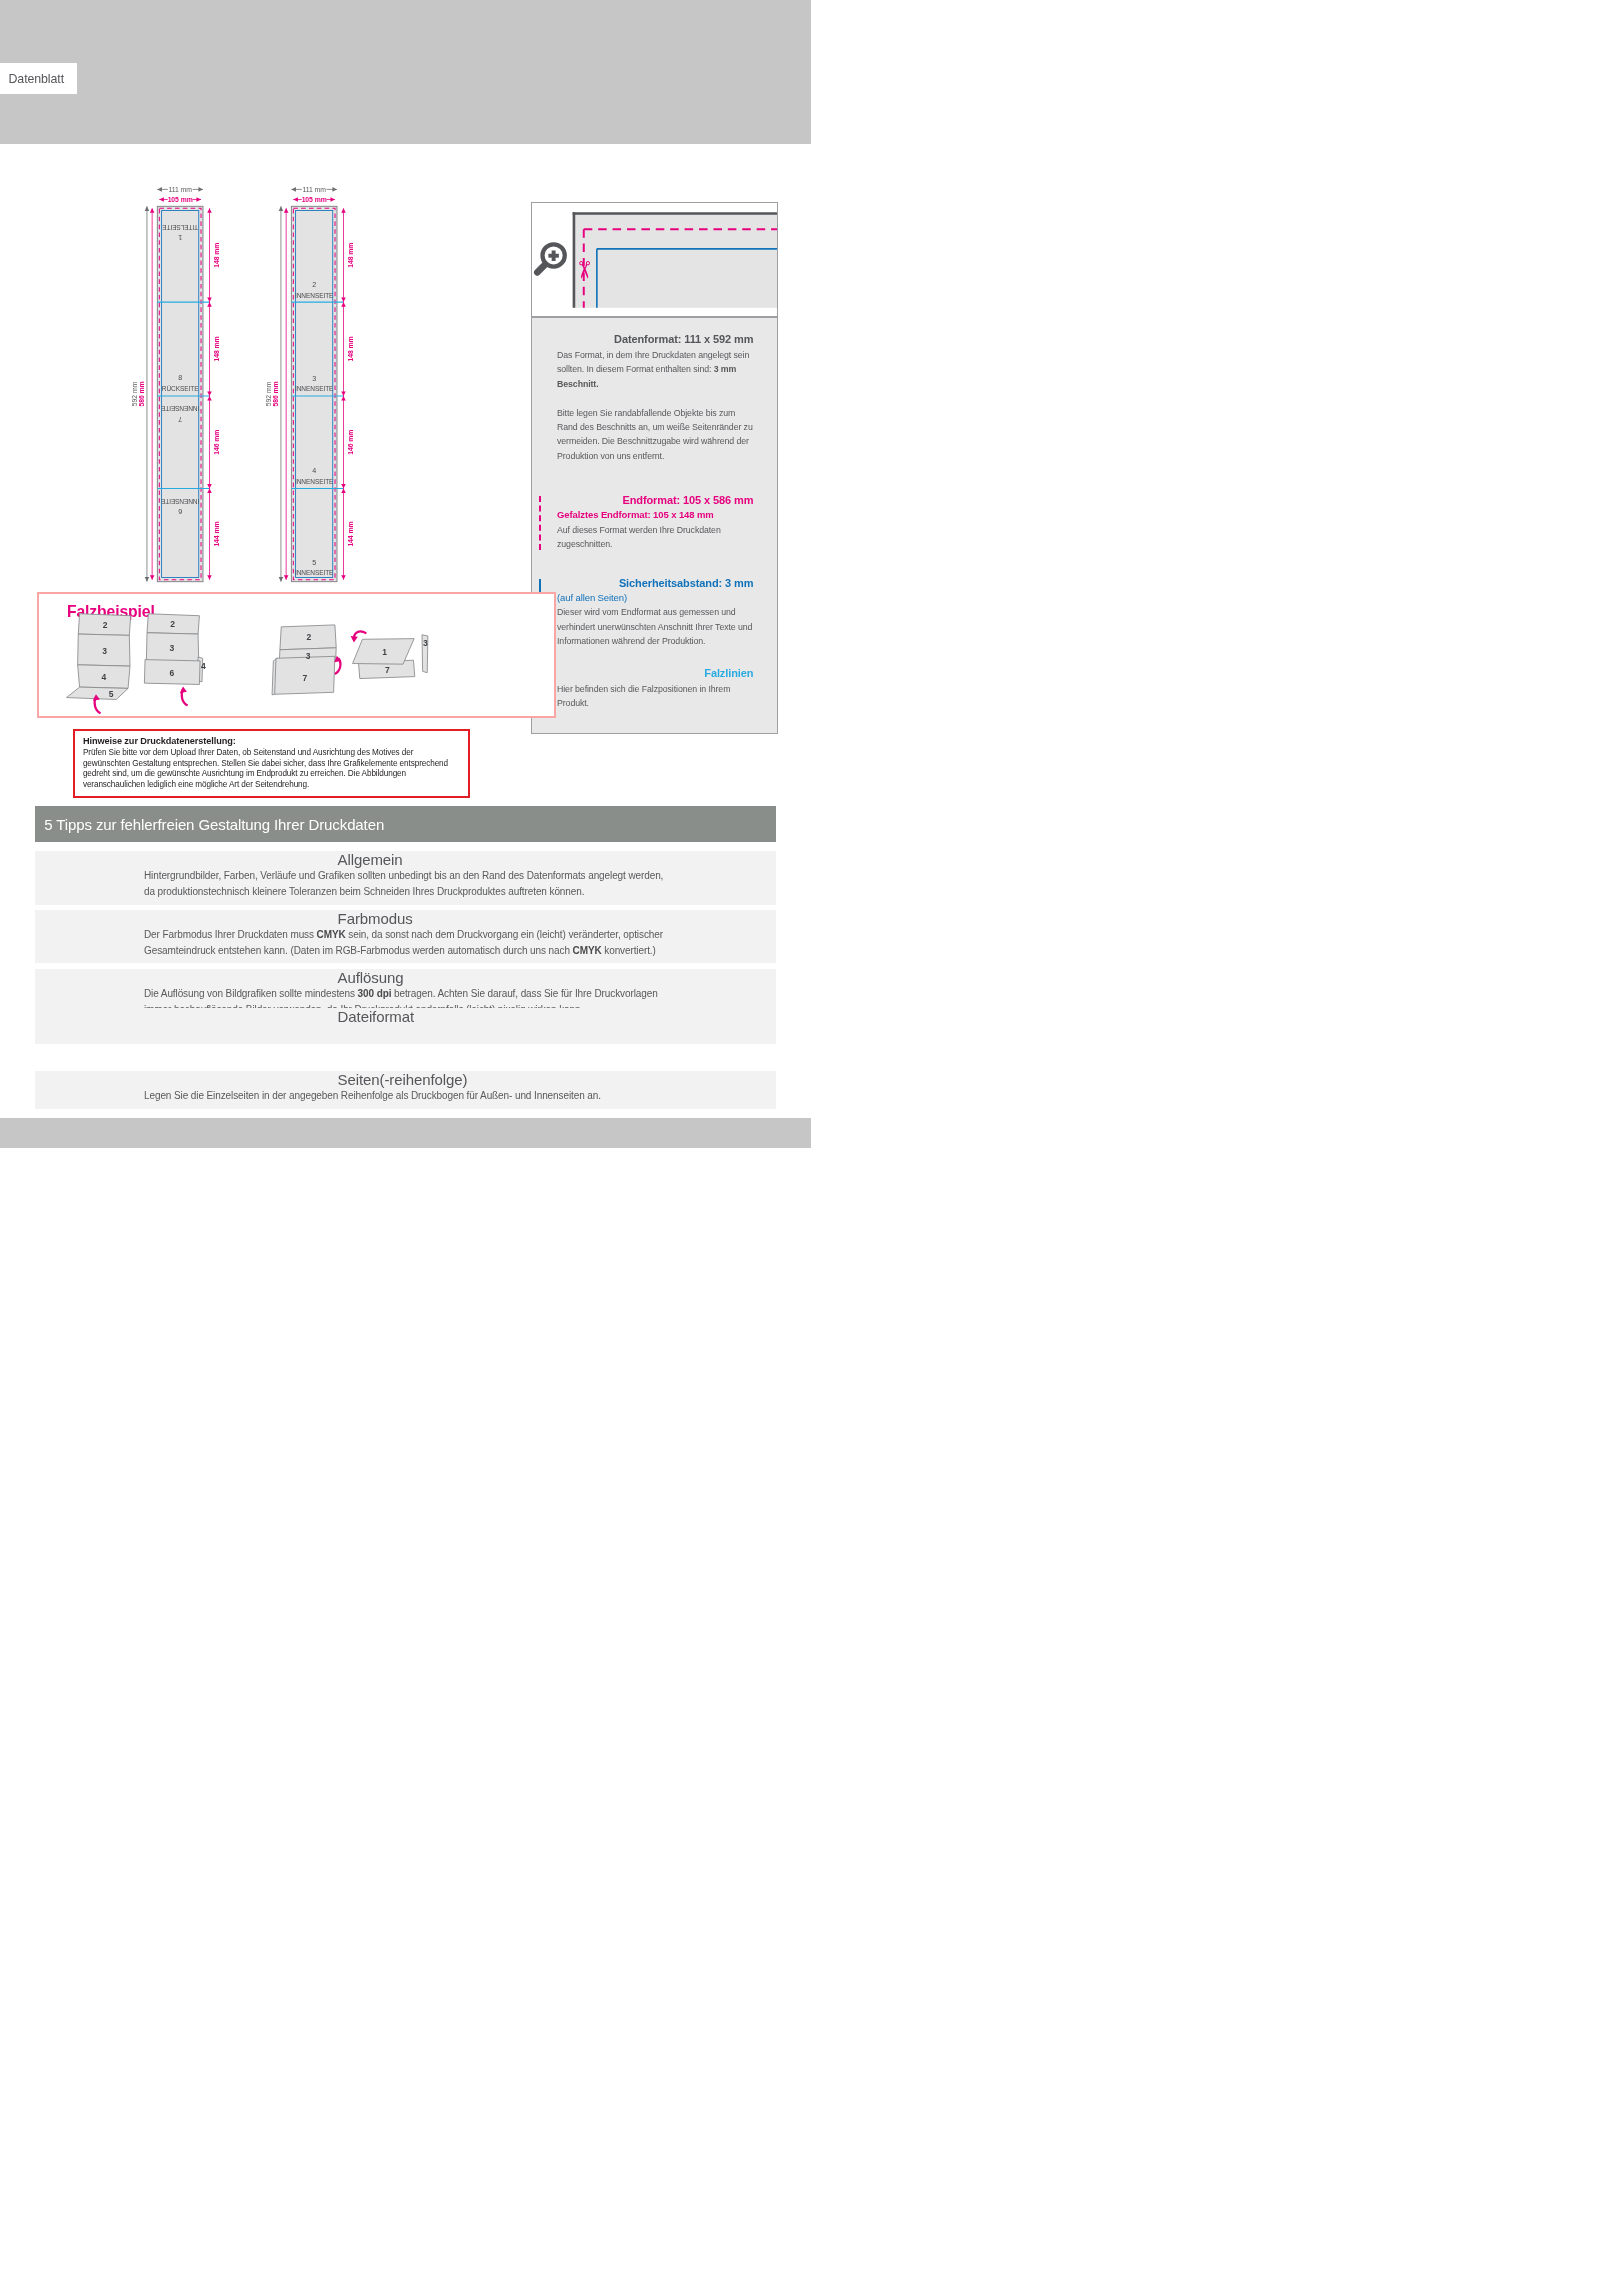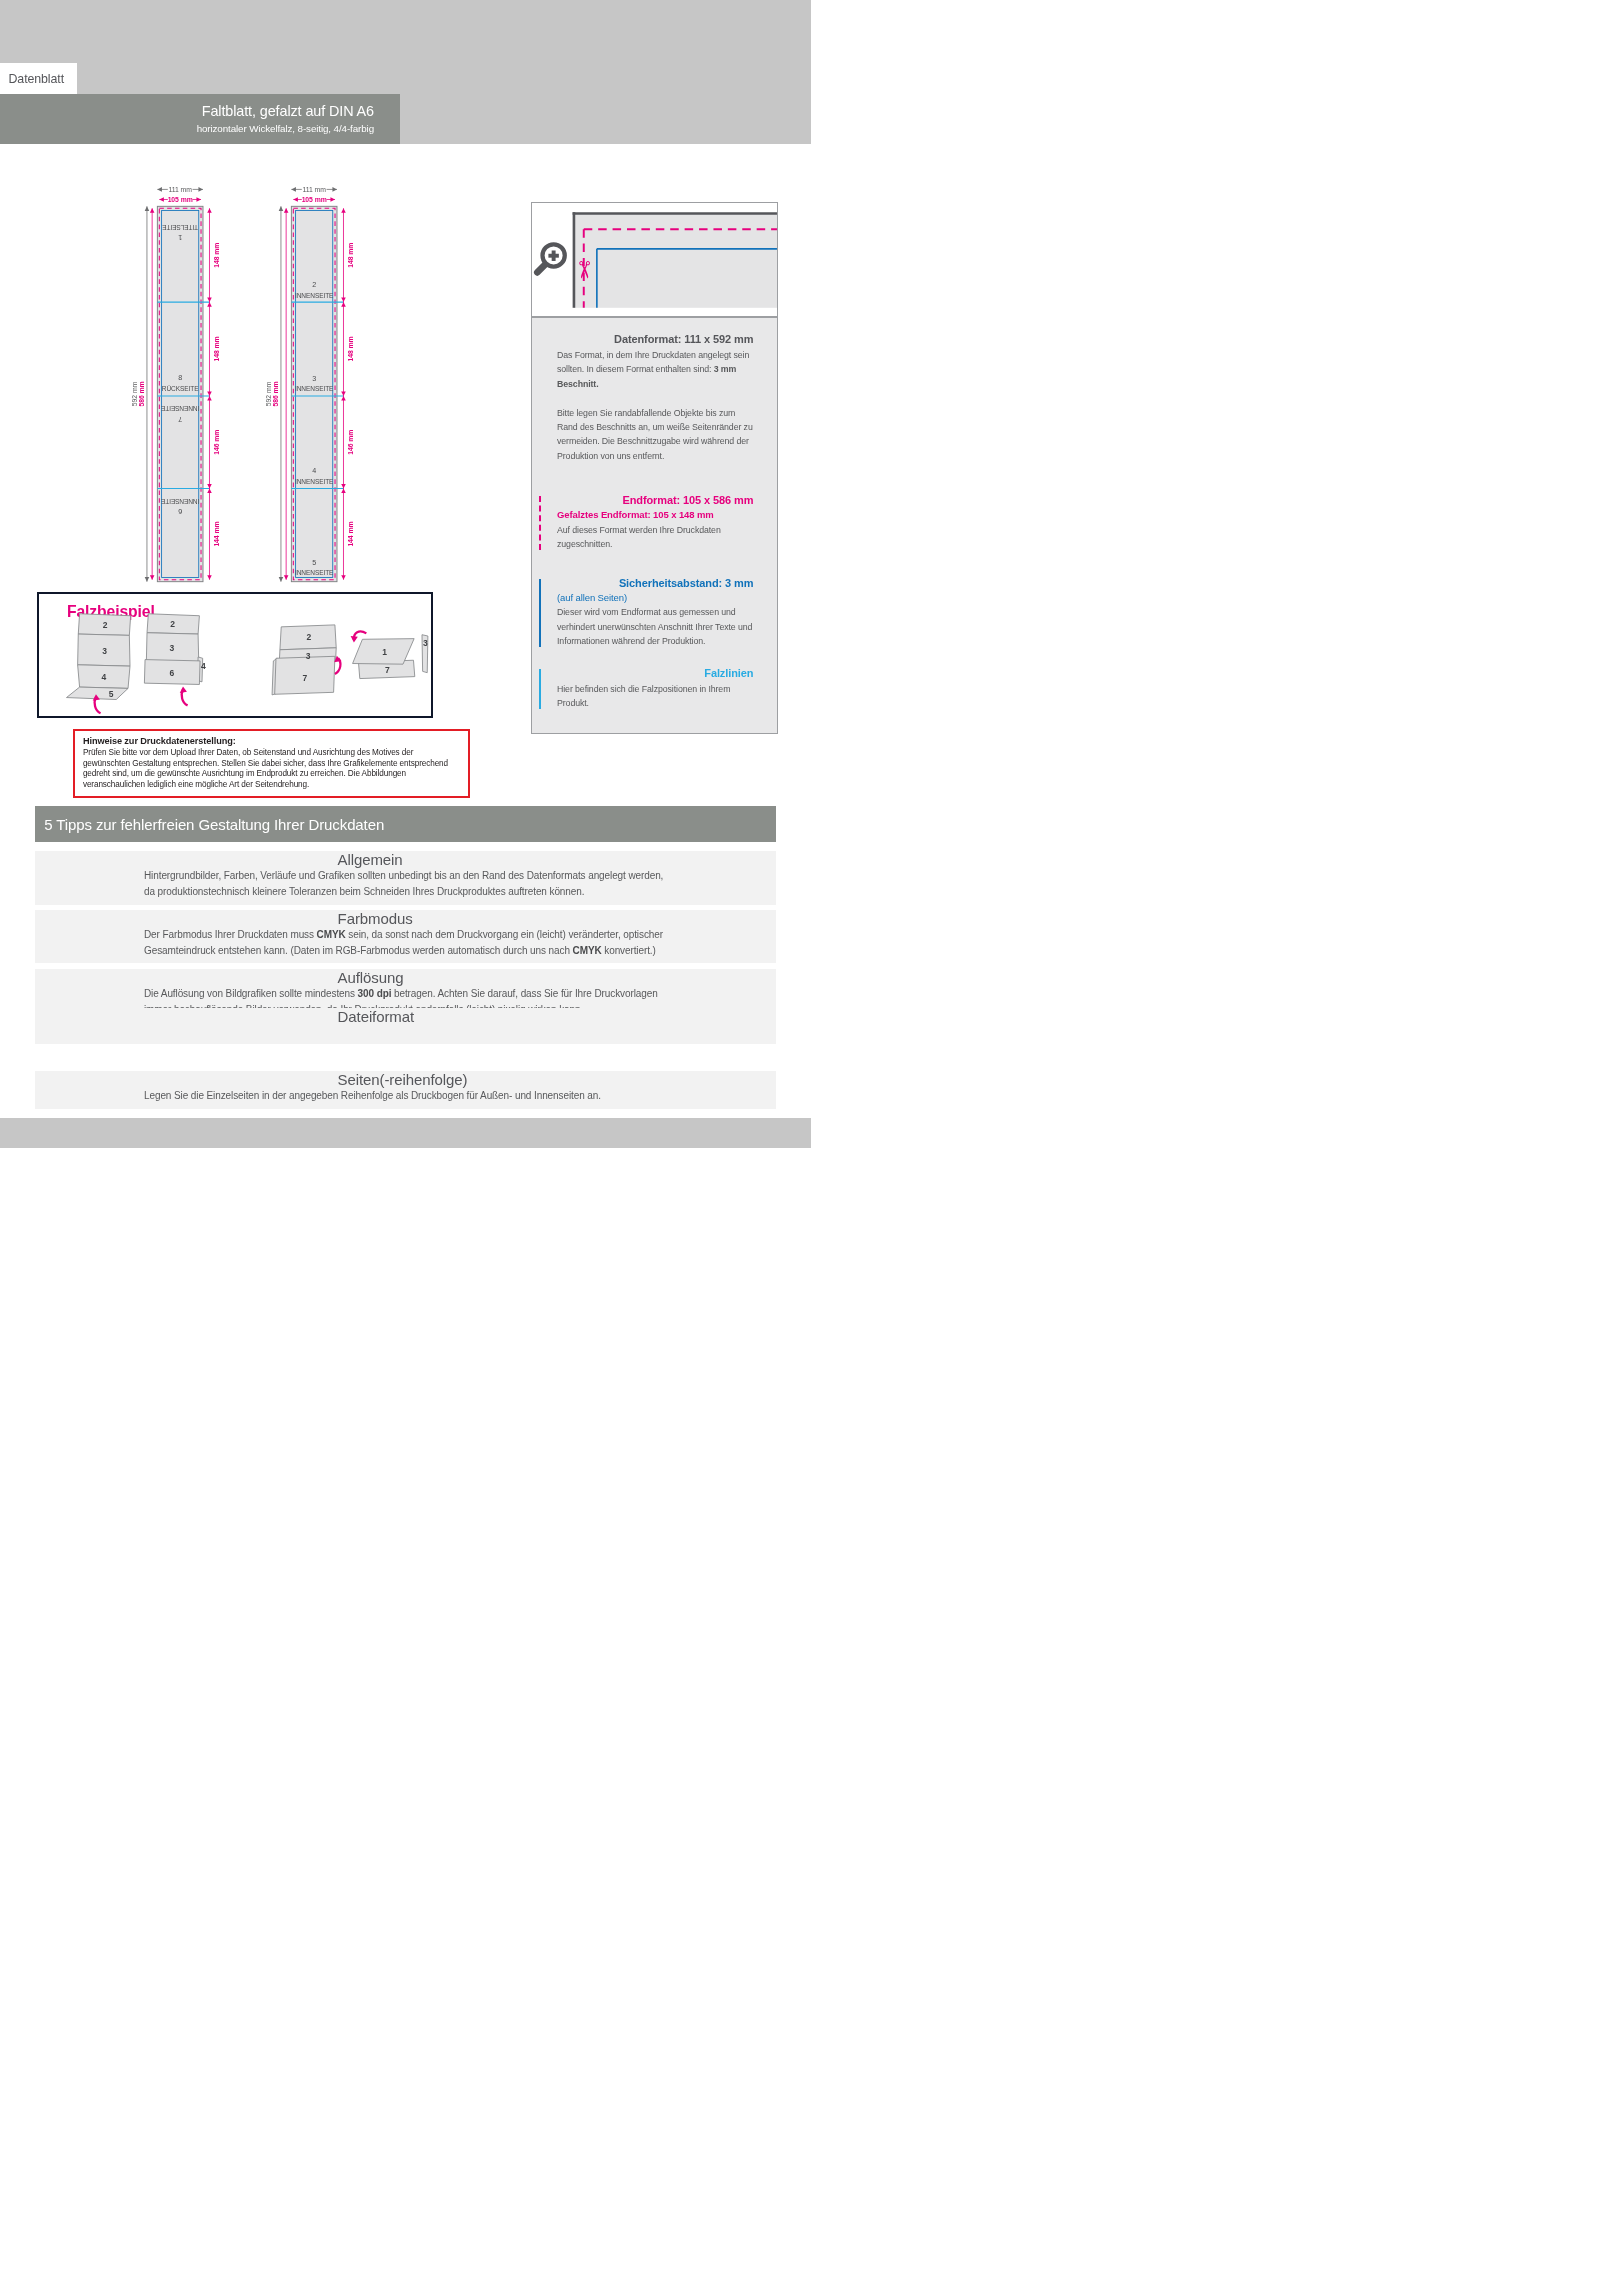--- a/index.html
+++ b/index.html
@@ -44,22 +44,22 @@
   .mt{margin-top:14.4px;}
   .marker{position:absolute;left:-18.3px;top:2px;bottom:2px;width:0;}
   .marker.dash{border-left:2px dashed #e6007e;}
   .marker.blue{border-left:2px solid #1172ba;}
   .marker.cyan{border-left:2px solid #29abe2;}
   .sec-datenformat{margin-bottom:31px;}
   .sec-endformat{margin-bottom:25px;}
   .sec-sicherheit{margin-bottom:18.3px;}
 
   
-  .falz-box{position:absolute;left:37px;top:592px;width:396px;height:126px;background:#ffffff;
-            border:2px solid #0f172a;box-sizing:border-box;}
+  .falz-box{position:absolute;left:37px;top:592px;width:519px;height:126px;background:#ffffff;
+            border:2px solid #fca5a5;box-sizing:border-box;}
   .falz-title{position:absolute;left:28px;top:9.2px;color:#e6007e;font-size:15.7px;font-weight:bold;}
   .falz-svg{position:absolute;left:0;top:0;}
   .fnum{fill:#404245;font-size:13px;font-weight:bold;}
 
   
   .hinweise{position:absolute;left:73px;top:729px;width:397px;height:69px;background:#ffffff;
             border:2px solid #e31d25;box-sizing:border-box;padding:5.2px 7.9px;color:#231f20;}
   .hw-head{font-size:9.2px;font-weight:bold;line-height:11px;}
   .hw-body{font-size:8.2px;line-height:10.5px;margin-top:1.3px;}
 
@@ -80,24 +80,20 @@
   .footer{position:absolute;left:0;top:1118px;width:811px;height:30px;background:#c6c6c6;}
 </style>
 </head>
 <body>
 
 <div class="page">
 
   <div class="hdr-bg"></div>
   <div class="masthead">
     <span>Datenblatt</span>
-  </div>
-  <div class="band">
-    <div class="band-title">Faltblatt, gefalzt auf DIN A6</div>
-    <div class="band-sub">horizontaler Wickelfalz, 8-seitig, 4/4-farbig</div>
   </div>
 
   <svg class="diagram left" width="101" height="424" viewBox="0 0 155 648">
     <g>
       <rect x="42" y="36" width="70" height="576" fill="#e3e3e4" stroke="#808285" stroke-width="1.5"></rect>
       <rect x="45" y="39" width="64" height="570" fill="none" stroke="#e6007e" stroke-width="1.6" stroke-dasharray="7 5"></rect>
       <rect x="48.5" y="42.5" width="57" height="563" fill="none" stroke="#1172ba" stroke-width="1.3"></rect>
       <g stroke="#29abe2" stroke-width="1.6">
         <line x1="42" y1="183" x2="122" y2="183"></line>
           <line x1="42" y1="327" x2="122" y2="327"></line>

